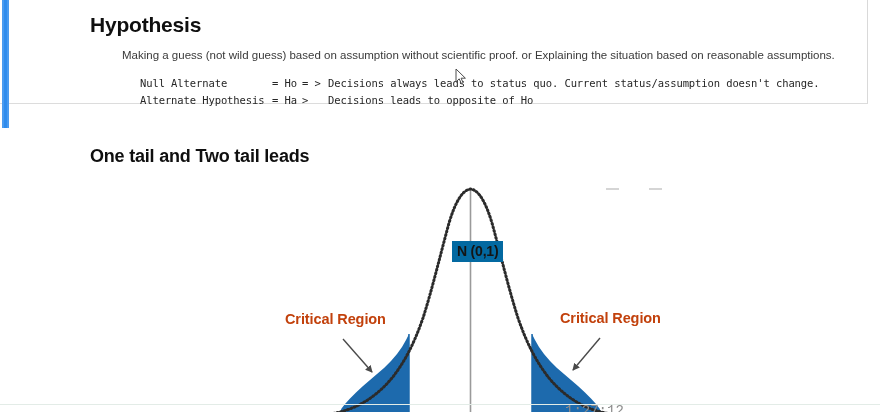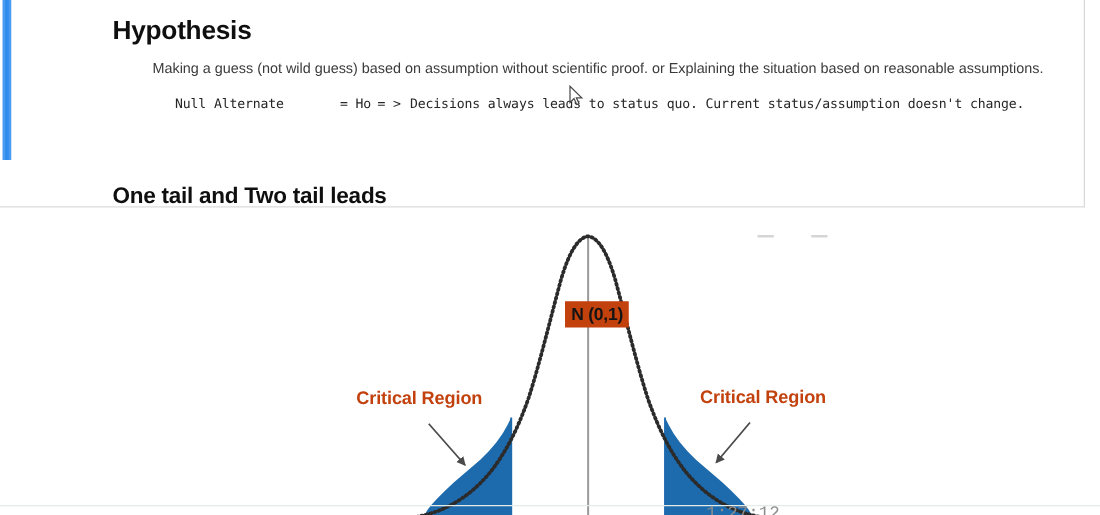--- a/index.html
+++ b/index.html
@@ -14,21 +14,21 @@
     font-family: "Liberation Sans", sans-serif;
     position: relative;
   }
 
   
   #doc-card {
     position: absolute;
     left: 0;
     top: 0;
     width: 868px;
-    height: 166px;
+    height: 104px;
     background: #ffffff;
     border-right: 1px solid #d9d9d9;
     border-bottom: 1px solid #dcdcdc;
     box-sizing: border-box;
   }
   #doc-accent-bar {
     position: absolute;
     left: 2px;
     top: 0;
     width: 7px;
@@ -132,21 +132,21 @@
     white-space: nowrap;
     letter-spacing: -0.1px;
   }
   #crit-label-left  { left: 285px; top: 311px; }
   #crit-label-right { left: 560px; top: 310px; }
 
   #dist-label {
     position: absolute;
     left: 452px;
     top: 241px;
-    background: #c2410c;
+    background: #0369a1;
     color: #141414;
     font-size: 14px;
     font-weight: bold;
     padding: 2px 5px 3px 5px;
     letter-spacing: -0.2px;
   }
 
   #video-timestamp {
     position: absolute;
     left: 565px;
@@ -173,20 +173,21 @@
 
   <div id="doc-accent-bar"></div>
   <div id="doc-accent-bar-inner"></div>
 
   <div id="doc-title">Hypothesis</div>
 
   <div id="doc-paragraph">Making a guess (not wild guess) based on assumption without scientific proof. or Explaining the situation based on reasonable assumptions.</div>
 
   <div id="hyp-row-null" class="mono-block"><span class="hyp-name">Null Alternate</span><span class="hyp-eq">= Ho</span><span class="hyp-arrow">= &gt;</span><span class="hyp-desc">Decisions always leads to status quo. Current status/assumption doesn't change.</span></div>
 
+  <div id="hyp-row-alt" class="mono-block"><span class="hyp-name">Alternate Hypothesis</span><span class="hyp-eq">= Ha</span><span class="hyp-arrow">&gt;</span><span class="hyp-desc">Decisions leads to opposite of Ho</span></div>
 
 </div>
 
 <svg id="mouse-cursor" viewBox="0 0 12 17">
   <path d="M1 1 L1 14 L4.2 10.8 L6.4 15.6 L8.2 14.8 L6.1 10.2 L10.4 10.2 Z" fill="#ffffff" stroke="#4c4c4c" stroke-width="1"></path>
 </svg>
 
 <div id="section-title">One tail and Two tail leads</div>
 
 <div id="chart-area">

